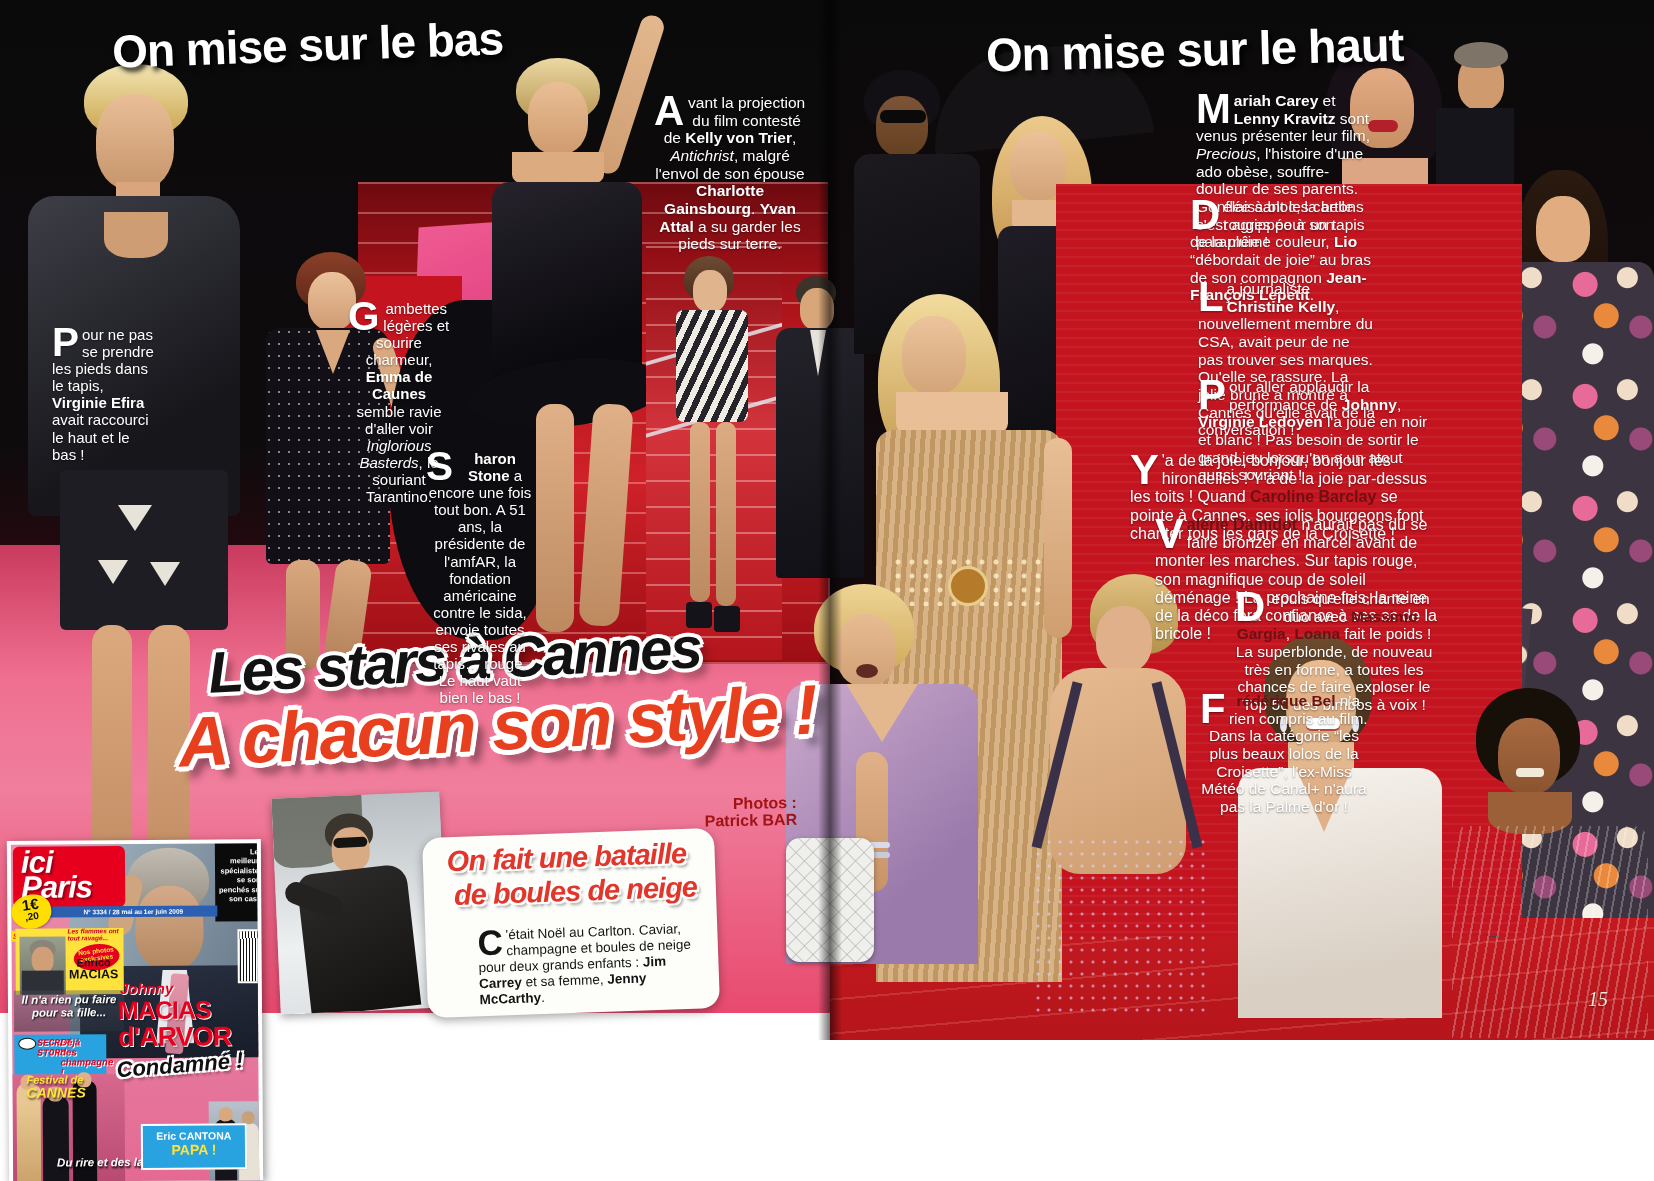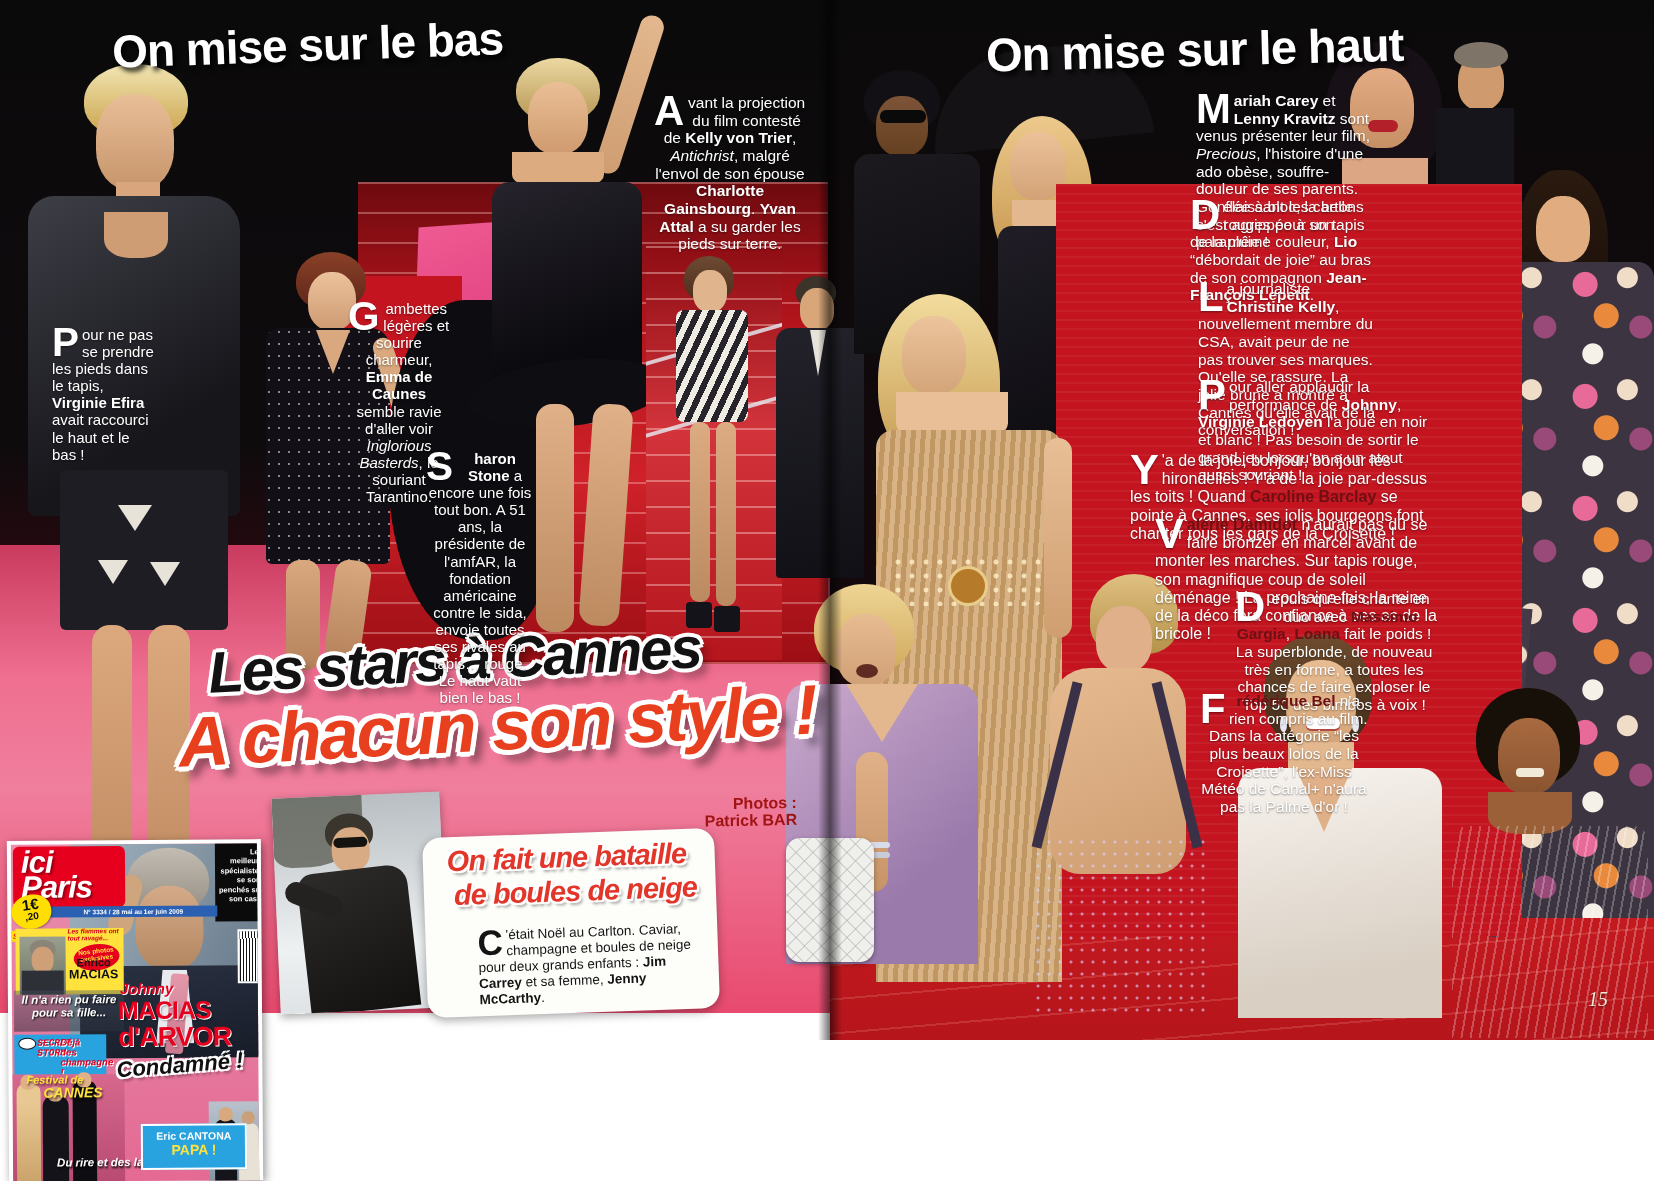--- a/index.html
+++ b/index.html
@@ -385,21 +385,21 @@
       <div class="cov" style="left:0;top:230px;width:112px;height:111px;background:linear-gradient(180deg,#d6688e,#b84a72);">
         <div class="cov" style="left:4px;top:8px;width:24px;height:100px;background:linear-gradient(180deg,#e8c892 20%,#caa36a);border-radius:10px 10px 0 0;"></div>
         <div class="cov" style="left:30px;top:22px;width:26px;height:88px;background:#14131a;border-radius:9px 9px 0 0;"></div>
         <div class="cov" style="left:60px;top:6px;width:24px;height:104px;background:#0e0d12;border-radius:9px 9px 0 0;"></div>
         <div class="cov face" style="left:8px;top:0;width:15px;height:15px;background:#e0b088;"></div>
         <div class="cov face" style="left:35px;top:12px;width:15px;height:15px;background:#d8a87e;"></div>
         <div class="cov face" style="left:64px;top:-2px;width:15px;height:15px;background:#e0b088;"></div>
       </div>
       <div class="cov festival">
         <span style="font-size:11px;display:block;">Festival de</span>
-        <span style="font-size:14px;display:block;text-align:right;">CANNES</span>
+        <span style="font-size:14px;display:block;">CANNES</span>
       </div>
       <div class="cov durire">Du rire et des larmes</div>
 
       <div class="cov ppda-n1">Johnny</div>
       <div class="cov ppda-n2">MACIAS</div>
       <div class="cov ppda-n3">d'ARVOR</div>
       <div class="cov condamne">Condamné !</div>
 
       <div class="cov cantona-photo">
         <div class="cov" style="left:6px;top:18px;width:22px;height:65px;background:#15141a;border-radius:8px 8px 0 0;"></div>

